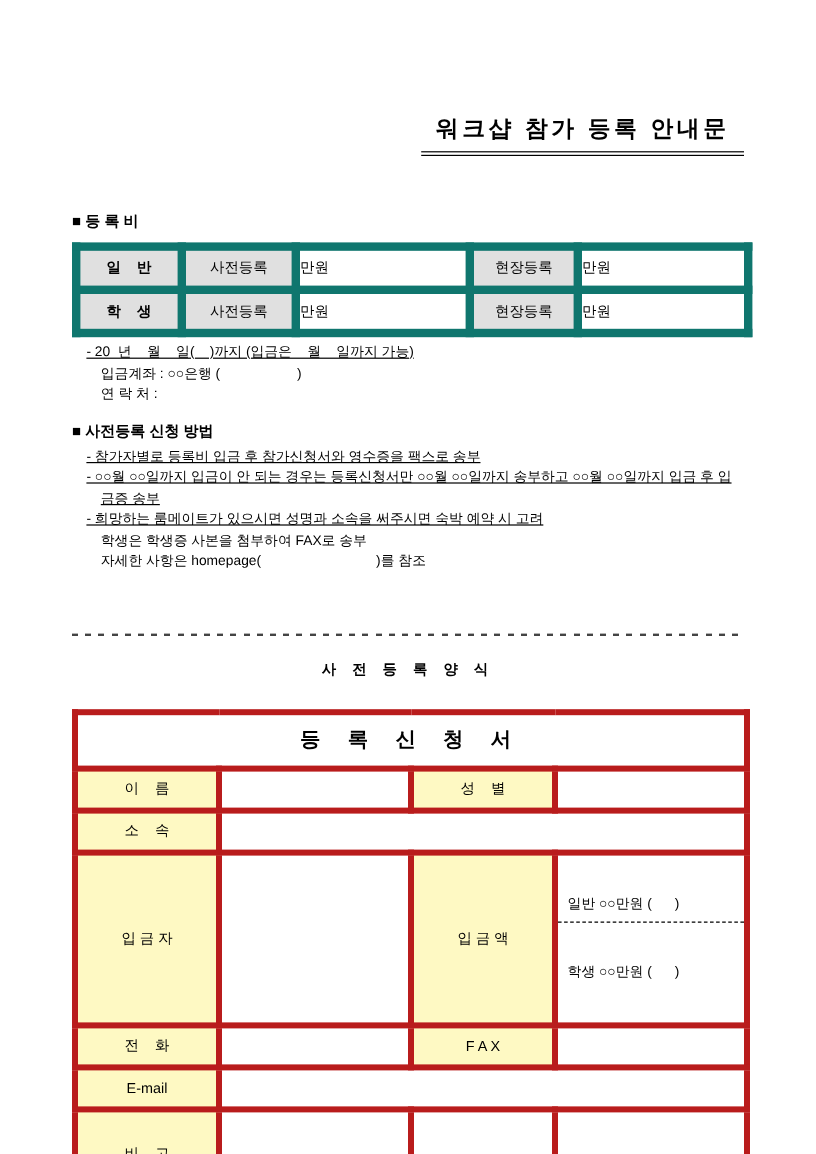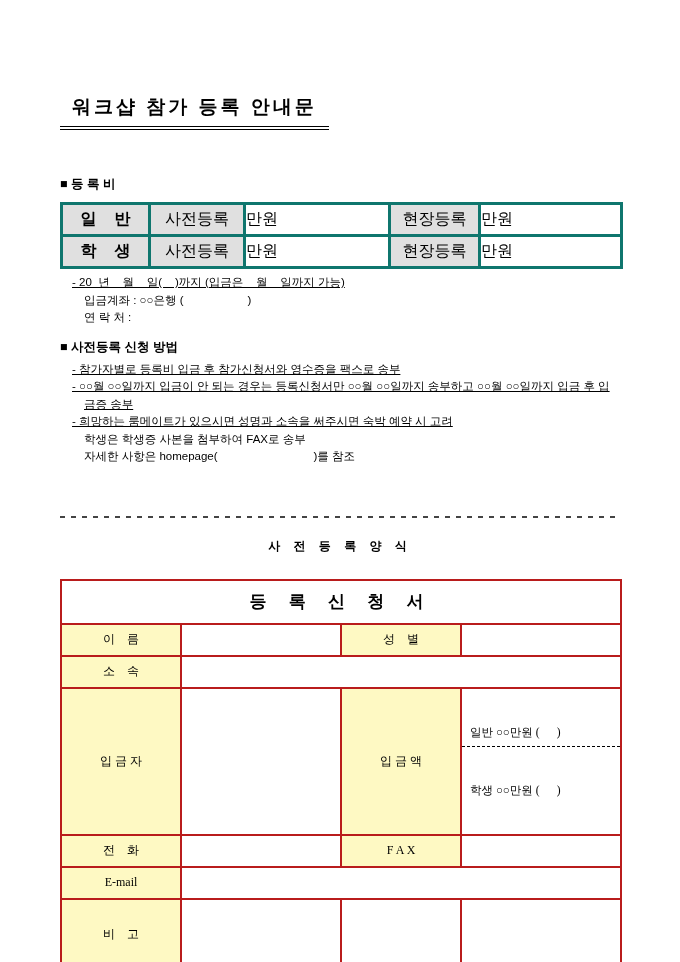--- a/index.html
+++ b/index.html
@@ -7,35 +7,35 @@
     width: 680px; height: 962px;
     background: #ffffff; color: #000;
     font-family: "Liberation Sans", "DejaVu Sans", sans-serif;
   }
   .page {
     width: 680px; height: 962px;
     padding: 84px 60px 0 60px;
     box-sizing: border-box;
     overflow: hidden;
   }
-  .doc-title { text-align: left; margin: 0; }
+  .doc-title { text-align: right; margin: 0; }
   .doc-title .t {
     display: inline-block;
     font-size: 19px; font-weight: bold; letter-spacing: 3px;
     border-bottom: 4px double #000;
     padding: 0 12px 6px 12px;
     white-space: pre-wrap;
   }
   .sec-heading { font-size: 12.5px; font-weight: bold; white-space: pre-wrap; }
   .fee-heading { margin-top: 46px; }
   table { border-collapse: collapse; table-layout: fixed; }
   .fee-table { width: 560px; margin-top: 9px; border: 2px solid #000; }
   .fee-table td {
-    border: 3px solid #0f766e; height: 29px;
-    font-size: 16px; padding: 0; white-space: pre-wrap;
+    border: 7px solid #0f766e; height: 29px;
+    font-size: 12px; padding: 0; white-space: pre-wrap;
   }
   .gray { background: #e0e0e0; }
   .center { text-align: center; }
   .bold { font-weight: bold; }
   .fee-table td.amt { text-align: left; padding-right: 26px; }
   .prereg-heading { margin-top: 44px; }
   .body-line { font-size: 11.5px; line-height: 17.5px; white-space: pre-wrap; }
   .hang { padding-left: 24px; text-indent: -12px; text-decoration: underline; }
   .indent2 { padding-left: 24px; }
   .prereg-lines { margin-top: 5px; }
@@ -44,21 +44,21 @@
   .dashed-divider {
     margin-top: 50px; height: 2px; border: 0;
     background: repeating-linear-gradient(90deg, #444 0 5px, transparent 5px 11px);
   }
   .form-title {
     margin-top: 20px; text-align: center;
     font-size: 12px; font-weight: bold; letter-spacing: 5px;
     white-space: pre-wrap;
   }
   .reg-table { width: 560px; margin-top: 24px; border: 2px solid #000; }
-  .reg-table td { border: 2px solid #b91c1c; font-size: 12px; white-space: pre-wrap; font-family: Liberation Serif, serif; }
+  .reg-table td { border: 5px solid #b91c1c; font-size: 12px; white-space: pre-wrap; }
   .reg-header td {
     height: 40px; text-align: center;
     font-size: 17px; font-weight: bold; letter-spacing: 9px;
   }
   .label-cell { background: #fef9c3; text-align: center; }
   .value-cell { background: #ffffff; }
   .row-std td { height: 28px; }
   .pay-row td { height: 55px; }
   .note-row td { height: 68px; }
   .split-cell { padding: 0; }

